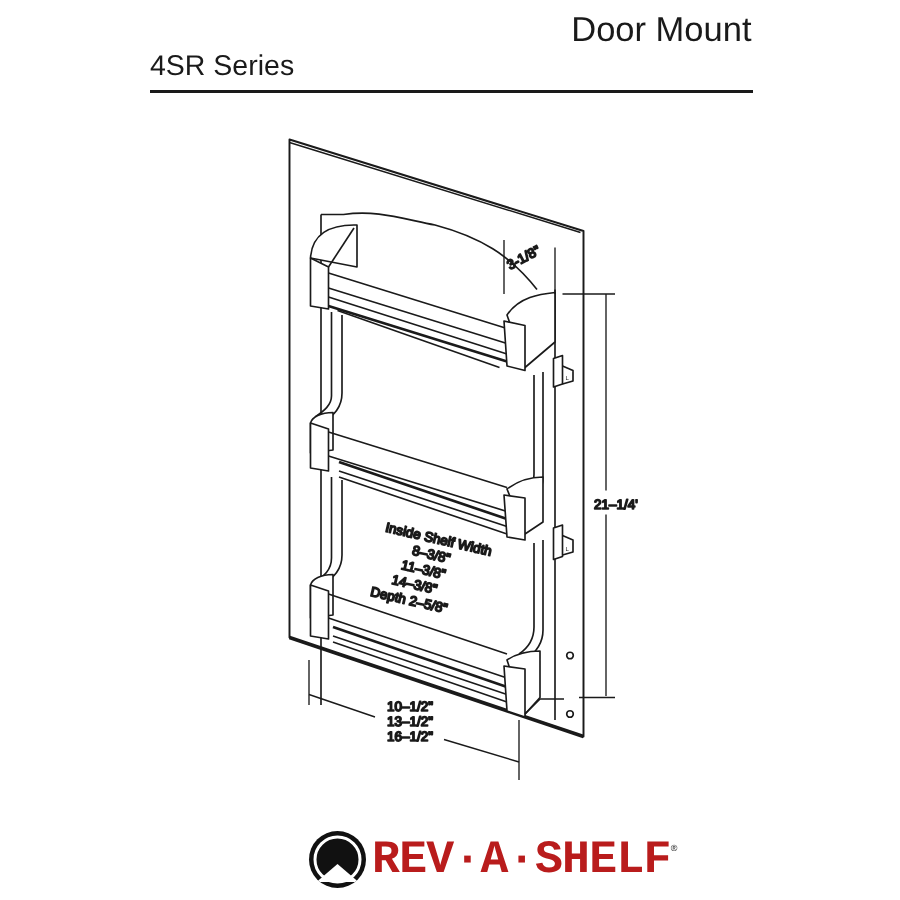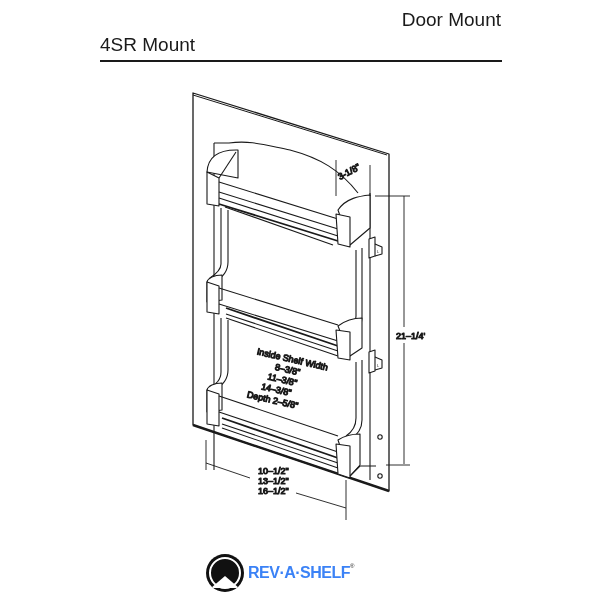--- a/index.html
+++ b/index.html
@@ -1,30 +1,30 @@
 <!DOCTYPE html>
 <html><head>
   <meta charset="utf-8">
   <style>
     html, body { margin: 0; padding: 0; background: #ffffff; }
     body { width: 600px; height: 600px; position: relative; overflow: hidden;
            font-family: "Liberation Sans", "DejaVu Sans", sans-serif; color: #1a1a1a; }
     .series { position: absolute; left: 100px; top: 34px; font-size: 19px; }
-    .title { position: absolute; right: 99px; top: 8px; font-size: 19px; text-align: right; line-height: 23px; }
+    .title { position: absolute; right: 99px; top: 8px; font-size: 23px; text-align: right; line-height: 23px; }
     .rule { position: absolute; left: 100px; top: 60px; width: 402px; height: 2px; background: #1a1a1a; }
     svg.drawing { position: absolute; left: 0; top: 0; }
     .dimtext { font-family: "Liberation Sans", "DejaVu Sans", sans-serif; font-size: 9px; fill: #1a1a1a; }
     .logo { position: absolute; left: 206px; top: 554px; display: flex; align-items: center; }
     .logo-mark { width: 38px; height: 38px; border-radius: 50%; background: #111; position: relative; overflow: hidden; }
-    .logo-text { font-family: Liberation Sans, sans-serif; font-weight: bold; font-size: 16px; letter-spacing: -0.5px; margin-left: 4px; color: #3b82f6; }
+    .logo-text { font-family: Liberation Mono, monospace; font-weight: bold; font-size: 31px; letter-spacing: -0.5px; margin-left: 4px; color: #b91c1c; }
   </style>
 </head>
 <body>
 
-<div class="series">4SR Mount</div>
+<div class="series">4SR Series</div>
 <div class="title">
   <div>Door Mount</div>
 </div>
 <div class="rule"></div>
 
 <svg class="drawing" width="600" height="600" viewBox="0 0 600 600" fill="none" stroke="#1a1a1a" stroke-width="1.1" stroke-linejoin="round">
 
   <g>
     <path d="M193,93 L389,154 L389,491 L193,425 Z" stroke-width="1.3"></path>
     <path d="M193,425 L389,491" stroke-width="2.4"></path>

